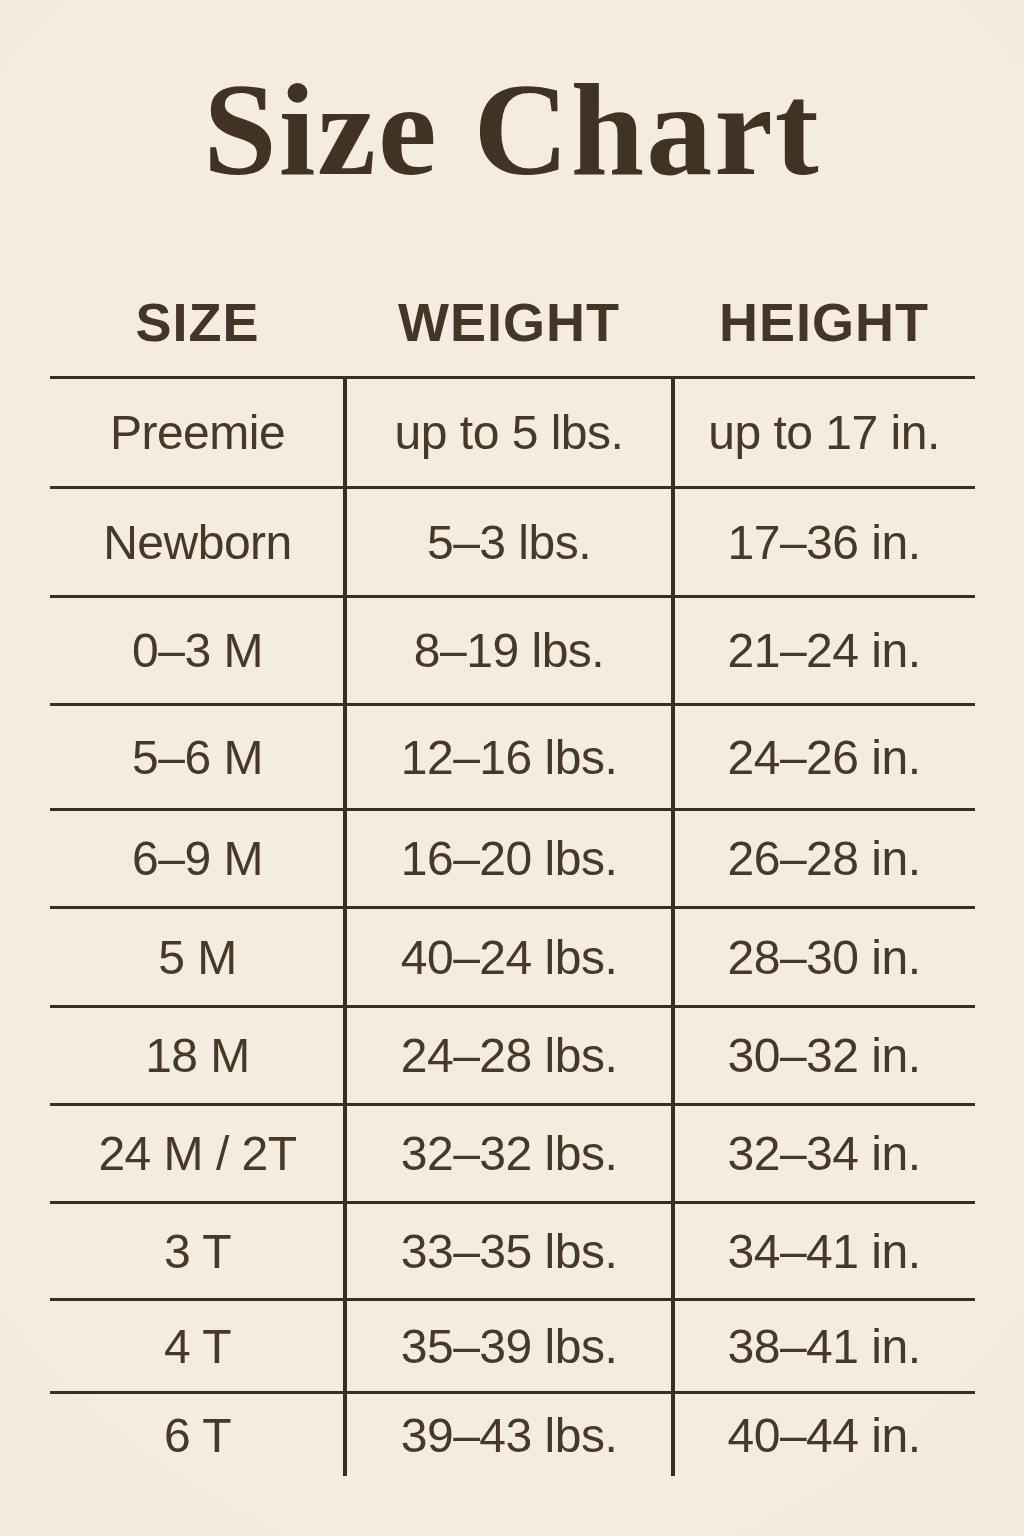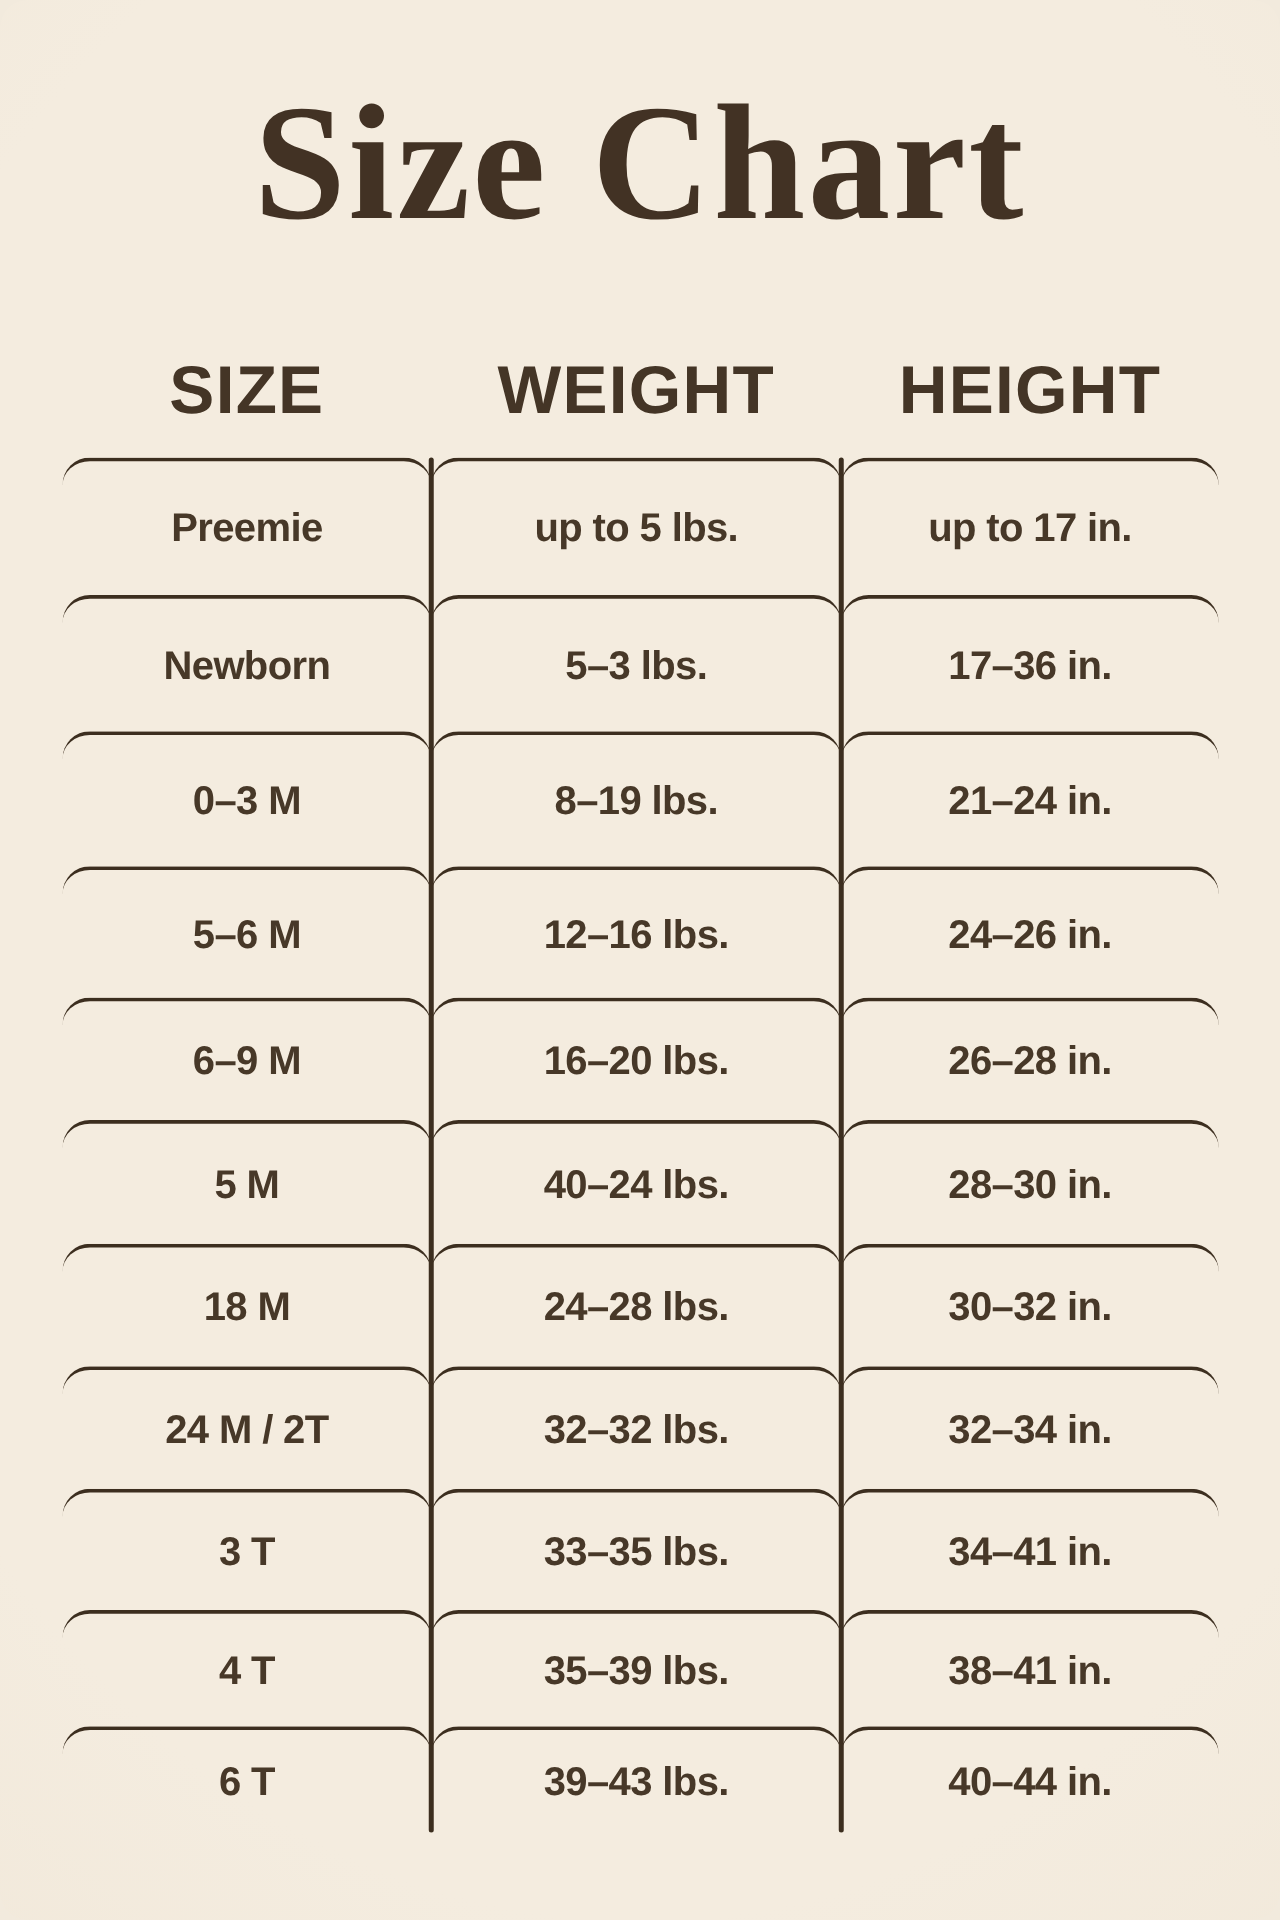--- a/index.html
+++ b/index.html
@@ -1,15 +1,15 @@
 <!DOCTYPE html>
 <html><head>
 <meta charset="utf-8">
 <style>
-  * { margin: 0; padding: 0; box-sizing: border-box; border-radius: 22px; }
+  * { margin: 0; padding: 0; box-sizing: border-box; }
   html, body { width: 1024px; height: 1536px; }
   body {
     font-family: "Liberation Sans", "DejaVu Sans", sans-serif;
     background: #f2eadd;
   }
   .page {
     position: relative;
     width: 1024px;
     height: 1536px;
     overflow: hidden;
@@ -25,21 +25,21 @@
     font-family: "Liberation Serif", "DejaVu Serif", serif;
     font-weight: 700;
     font-size: 132px;
     line-height: 1;
     letter-spacing: 2px;
     color: #423224;
   }
   .table {
     position: absolute;
     left: 50px;
-    top: 258px;
+    top: 268px;
     width: 925px;
     display: grid;
     grid-template-columns: 295px 328px 302px;
     grid-template-rows: 108px 110px 109px 108px 105px 98px 99px 98px 98px 97px 93px 85px;
   }
   .thead, .row { display: contents; }
   .hcell {
     display: flex;
     align-items: center;
     justify-content: center;
@@ -47,25 +47,24 @@
     font-size: 54px;
     letter-spacing: 1px;
     color: #44352 6;
     color: #443526;
   }
   .cell {
     display: flex;
     align-items: center;
     justify-content: center;
     border-top: 3px solid #3c2e1f;
-    font-size: 32px;
+    font-size: 48px;
     letter-spacing: -0.5px;
     color: #473828;
     white-space: nowrap;
-    font-weight: bold;
   }
   .vline {
     position: absolute;
     top: 108px;
     width: 4px;
     height: 1100px;
     background: #3c2e1f;
   }
   .vline-1 { left: 293px; }
   .vline-2 { left: 621px; }

